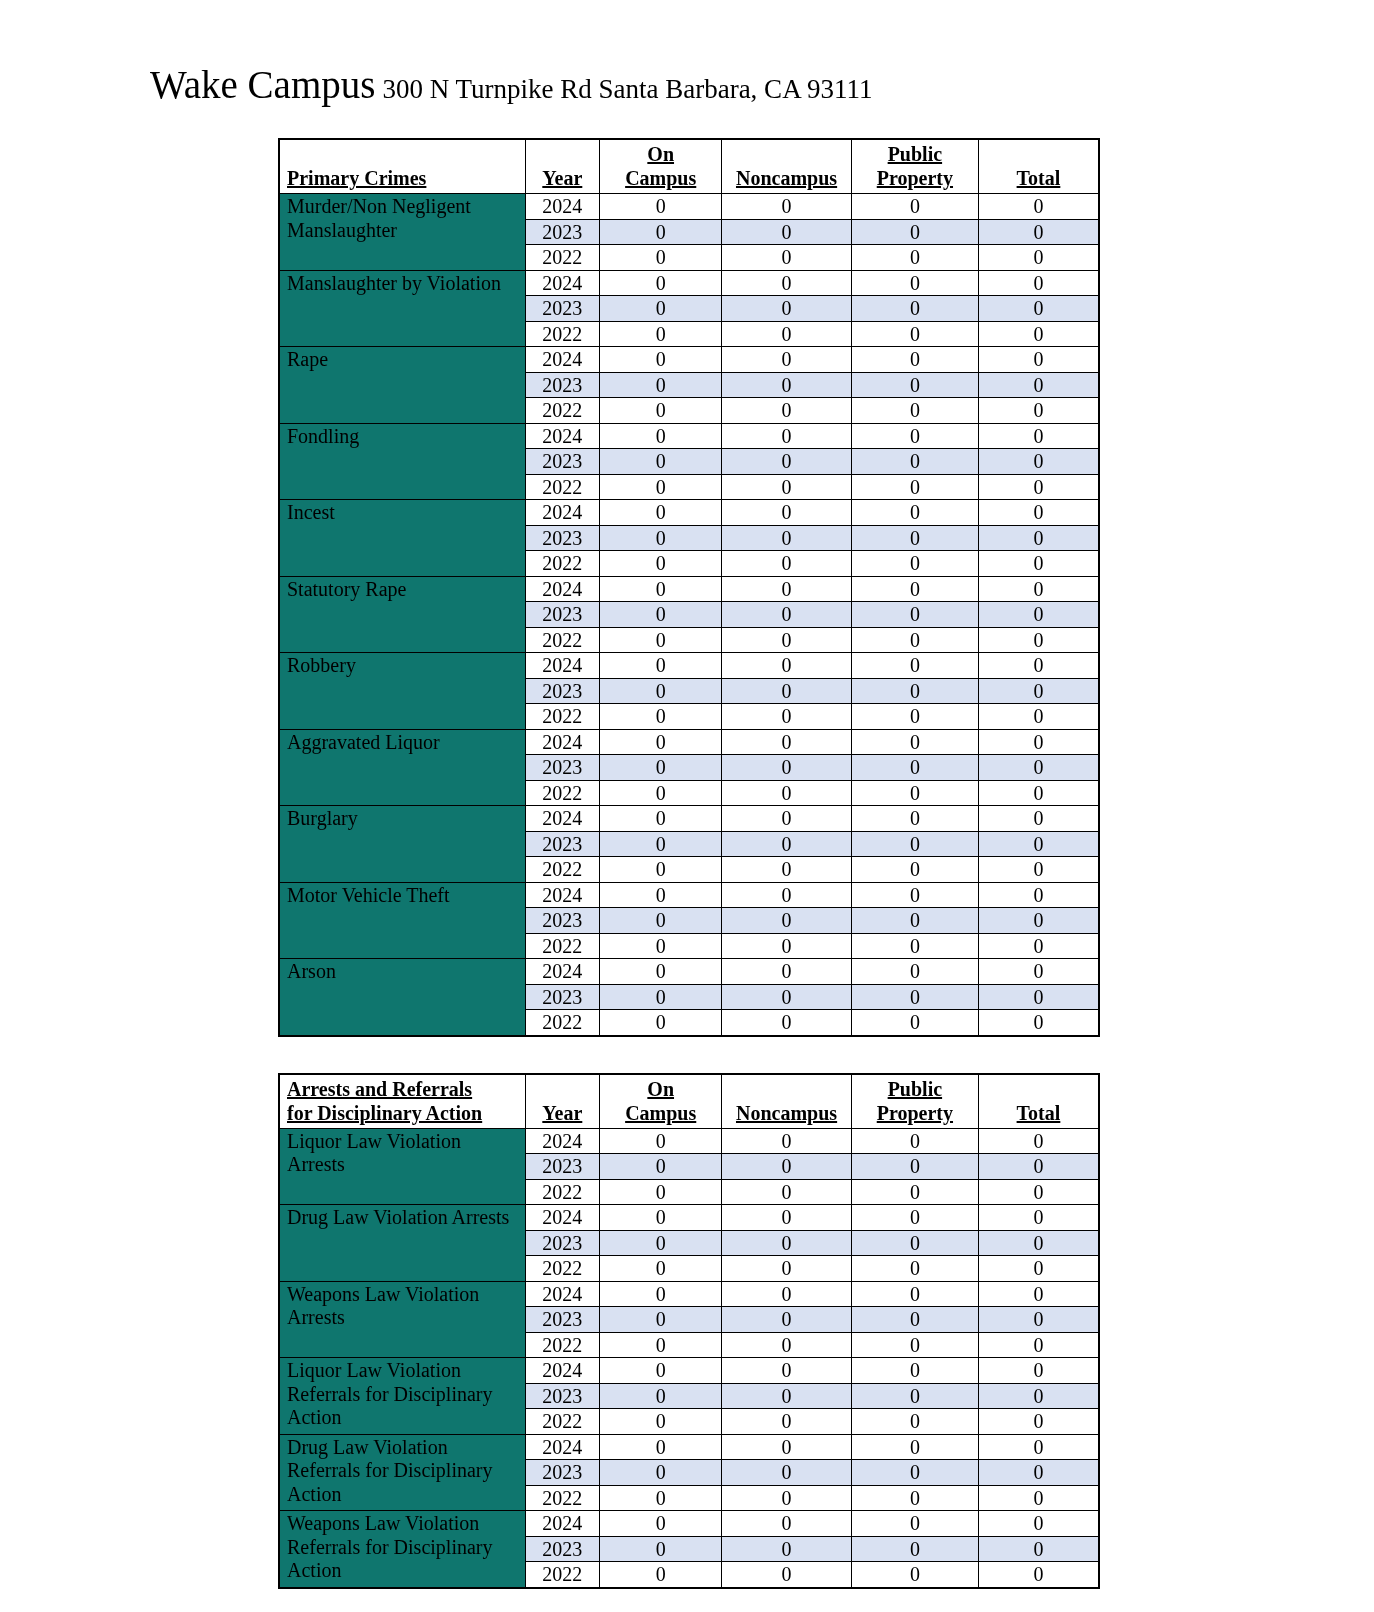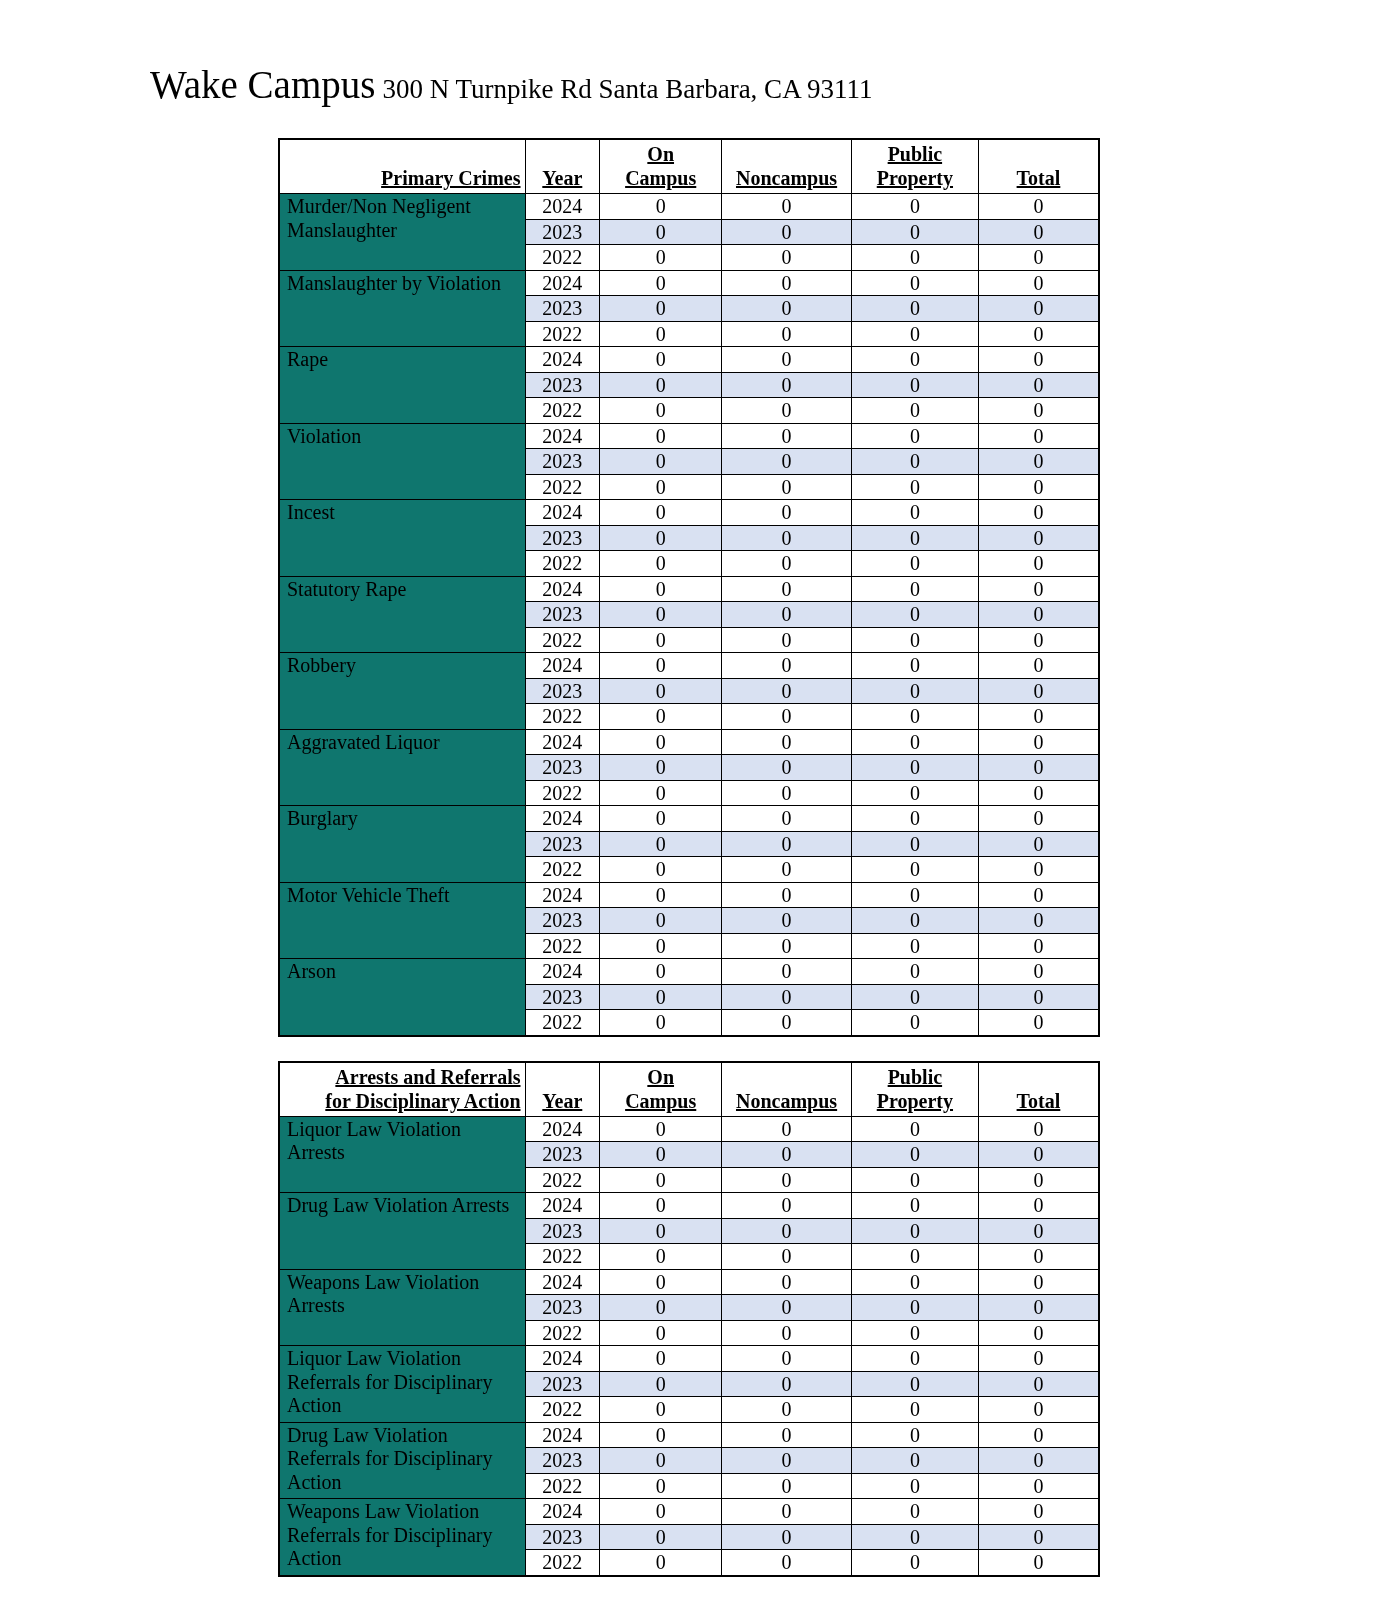--- a/index.html
+++ b/index.html
@@ -35,37 +35,37 @@
     top: 138px;
     width: 822px;
   }
   table.crime-table {
     border-collapse: collapse;
     table-layout: fixed;
     width: 822px;
     border: 2px solid #000;
   }
   table.crime-table + table.crime-table {
-    margin-top: 24px;
+    margin-top: 36px;
   }
   .crime-table th, .crime-table td {
     border: 1px solid #000;
     font-size: 20px;
     overflow: hidden;
   }
   .crime-table th {
     font-weight: bold;
     vertical-align: bottom;
     padding: 2px 4px 3px 4px;
     line-height: 1.2;
     height: 44px;
     text-decoration: underline;
   }
   .crime-table th.th-cat {
-    text-align: right;
+    text-align: left;
     padding-left: 7px;
   }
   .crime-table th.th-col {
     text-align: center;
   }
   .crime-table td {
     height: 24.5px;
     padding: 0 4px;
     text-align: center;
     vertical-align: middle;
@@ -192,21 +192,21 @@
           <td class="value-cell">0</td>
         </tr>
         <tr>
           <td class="year-cell">2022</td>
           <td class="value-cell">0</td>
           <td class="value-cell">0</td>
           <td class="value-cell">0</td>
           <td class="value-cell">0</td>
         </tr>
         <tr>
-          <td class="cat-cell" rowspan="3">Violation</td>
+          <td class="cat-cell" rowspan="3">Fondling</td>
           <td class="year-cell">2024</td>
           <td class="value-cell">0</td>
           <td class="value-cell">0</td>
           <td class="value-cell">0</td>
           <td class="value-cell">0</td>
         </tr>
         <tr class="hl">
           <td class="year-cell">2023</td>
           <td class="value-cell">0</td>
           <td class="value-cell">0</td>

